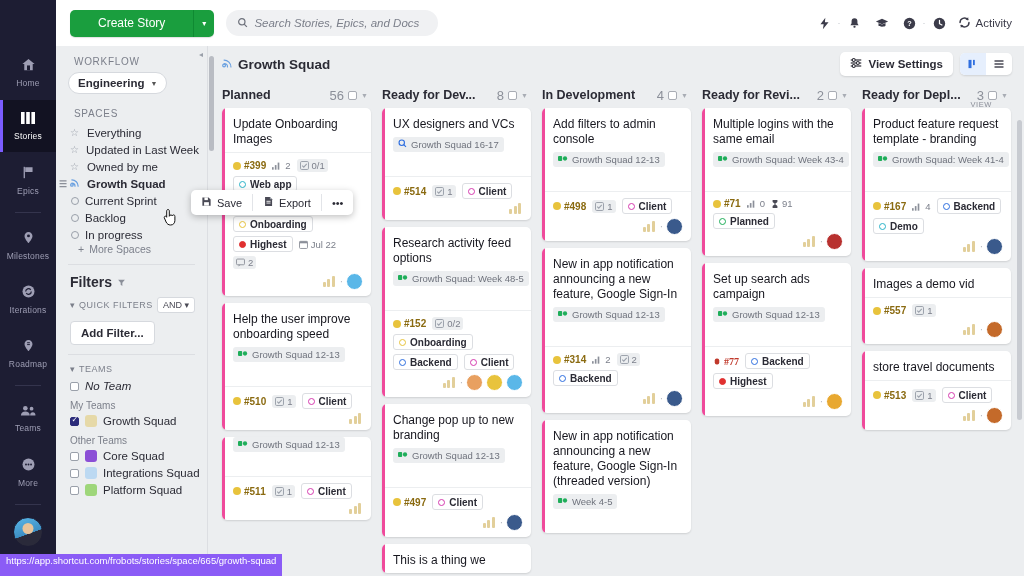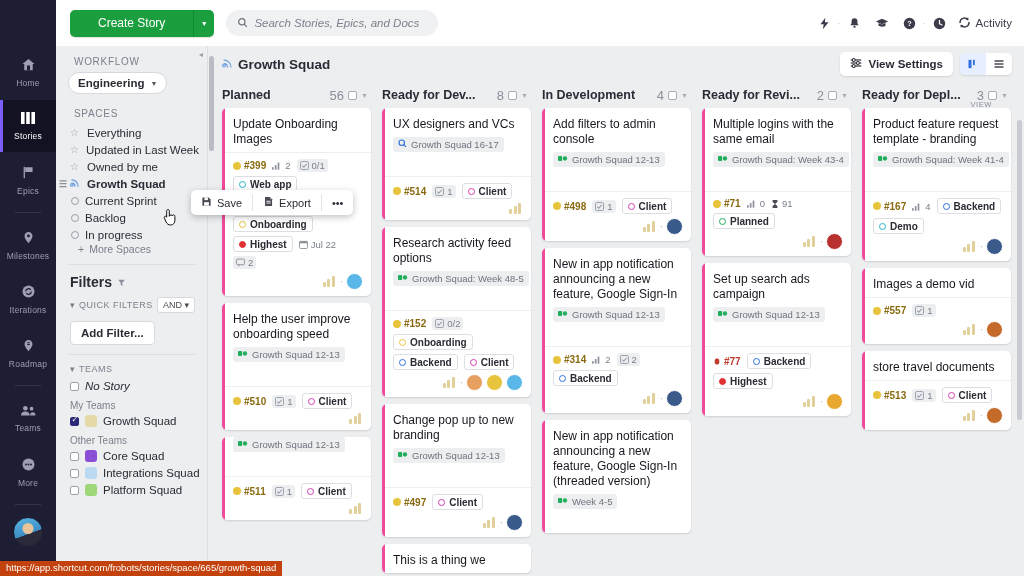--- a/index.html
+++ b/index.html
@@ -141,21 +141,21 @@
     display:inline-flex; align-items:center; gap:4px; background:#eceef0; border-radius:3px;
     margin:0 9px 24px 11px; padding:2px 5px; font-size:9.5px; color:#6e727c; max-width:138px;
     overflow:hidden; white-space:nowrap;
   }
   .epic-ico { color:#1fae5a; font-size:9px; }
   .epic-ico.blue { color:#2f6fe0; }
   .card-foot { border-top:1px solid #eceef0; padding:6px 8px 6px 11px; }
   .chips { display:flex; flex-wrap:wrap; gap:4px 6px; align-items:center; }
   .cid { display:inline-flex; align-items:center; gap:3px; font-size:10px; color:#8a6a10; font-weight:bold; }
   .dot-y { width:8px;height:8px;border-radius:50%;background:#e8c33c;display:inline-block;}
-  .cid.red { color:#c0392b; }
+  .cid.red { color:#c0392b;font-family:Liberation Serif, serif; }
   .meta { display:inline-flex; align-items:center; gap:3px; font-size:9.5px; color:#7b7f8a; }
   .meta-box { display:inline-flex; align-items:center; gap:3px; background:#eceef0; border-radius:3px; padding:1px 3px; font-size:9.5px; color:#7b7f8a;}
   .lbl-chip {
     display:inline-flex; align-items:center; gap:4px; background:#fff; border:1px solid #dcdee2;
     border-radius:3px; padding:1.5px 5px; font-size:10px; font-weight:bold; color:#2b2b35;
   }
   .lb-dot { width:7px;height:7px;border-radius:50%; display:inline-block; border:1.5px solid; }
   .avrow { display:flex; align-items:center; justify-content:flex-end; gap:3px; margin-top:4px; }
   .bars { display:inline-block; width:14px; height:11px; position:relative; }
   .bars i { position:absolute; bottom:0; width:3px; background:#e2cf9a; border-radius:1px; display:block; }
@@ -169,21 +169,21 @@
     position:absolute; left:191px; top:190px; z-index:40; display:flex; align-items:center;
     background:#fff; border-radius:5px; box-shadow:0 2px 7px rgba(0,0,0,.25); height:25px;
   }
   #mini-toolbar .mi { display:flex; align-items:center; gap:5px; padding:0 10px; font-size:11px; color:#2b2b35; height:25px;}
   #mini-toolbar .sep { width:1px; height:17px; background:#e2e4e8; }
   
   #cursor { position:absolute; left:162px; top:208px; z-index:60; font-size:15px; color:#2b2b35; }
 
   
   #statusbar {
-    position:absolute; left:0; bottom:0; height:15px; background:#c2410c; color:#fff;
+    position:absolute; left:0; bottom:0; height:22px; background:#8b5cf6; color:#fff;
     font-size:9.5px; padding:1px 6px; z-index:70; white-space:nowrap;
   }
   
   .sb-collapse { position:absolute; right:4px; top:4px; font-size:8px; color:#9aa0aa; }
   .board-scroll { position:absolute; left:209px; top:56px; width:5px; height:95px; background:#b9bcc3; border-radius:3px; z-index:26;}
   .right-scroll { position:absolute; right:2px; top:120px; width:5px; height:300px; background:#c8cbd1; border-radius:3px; z-index:26;}
 </style>
 </head>
 <body>
 
@@ -380,21 +380,21 @@
     </span>
   </div>
   <div class="addfilter">Add Filter...</div>
   <div class="hr"></div>
   <div class="teams-hdr">
     <span>▾</span>
     <span>TEAMS</span>
   </div>
   <div class="sb-row" style="padding-top:6px;">
     <span class="cb"></span>
-    <span style="font-style:italic">No Story</span>
+    <span style="font-style:italic">No Team</span>
   </div>
   <div class="sub-hdr">My Teams</div>
   <div id="my-teams-list">
       <div class="sb-row">
         <span class="cb on"></span>
         <span class="team-ico" style="background:#e6d9a8"></span>
         <span>Growth Squad</span>
       </div>
     </div>
   <div class="sub-hdr">Other Teams</div>

